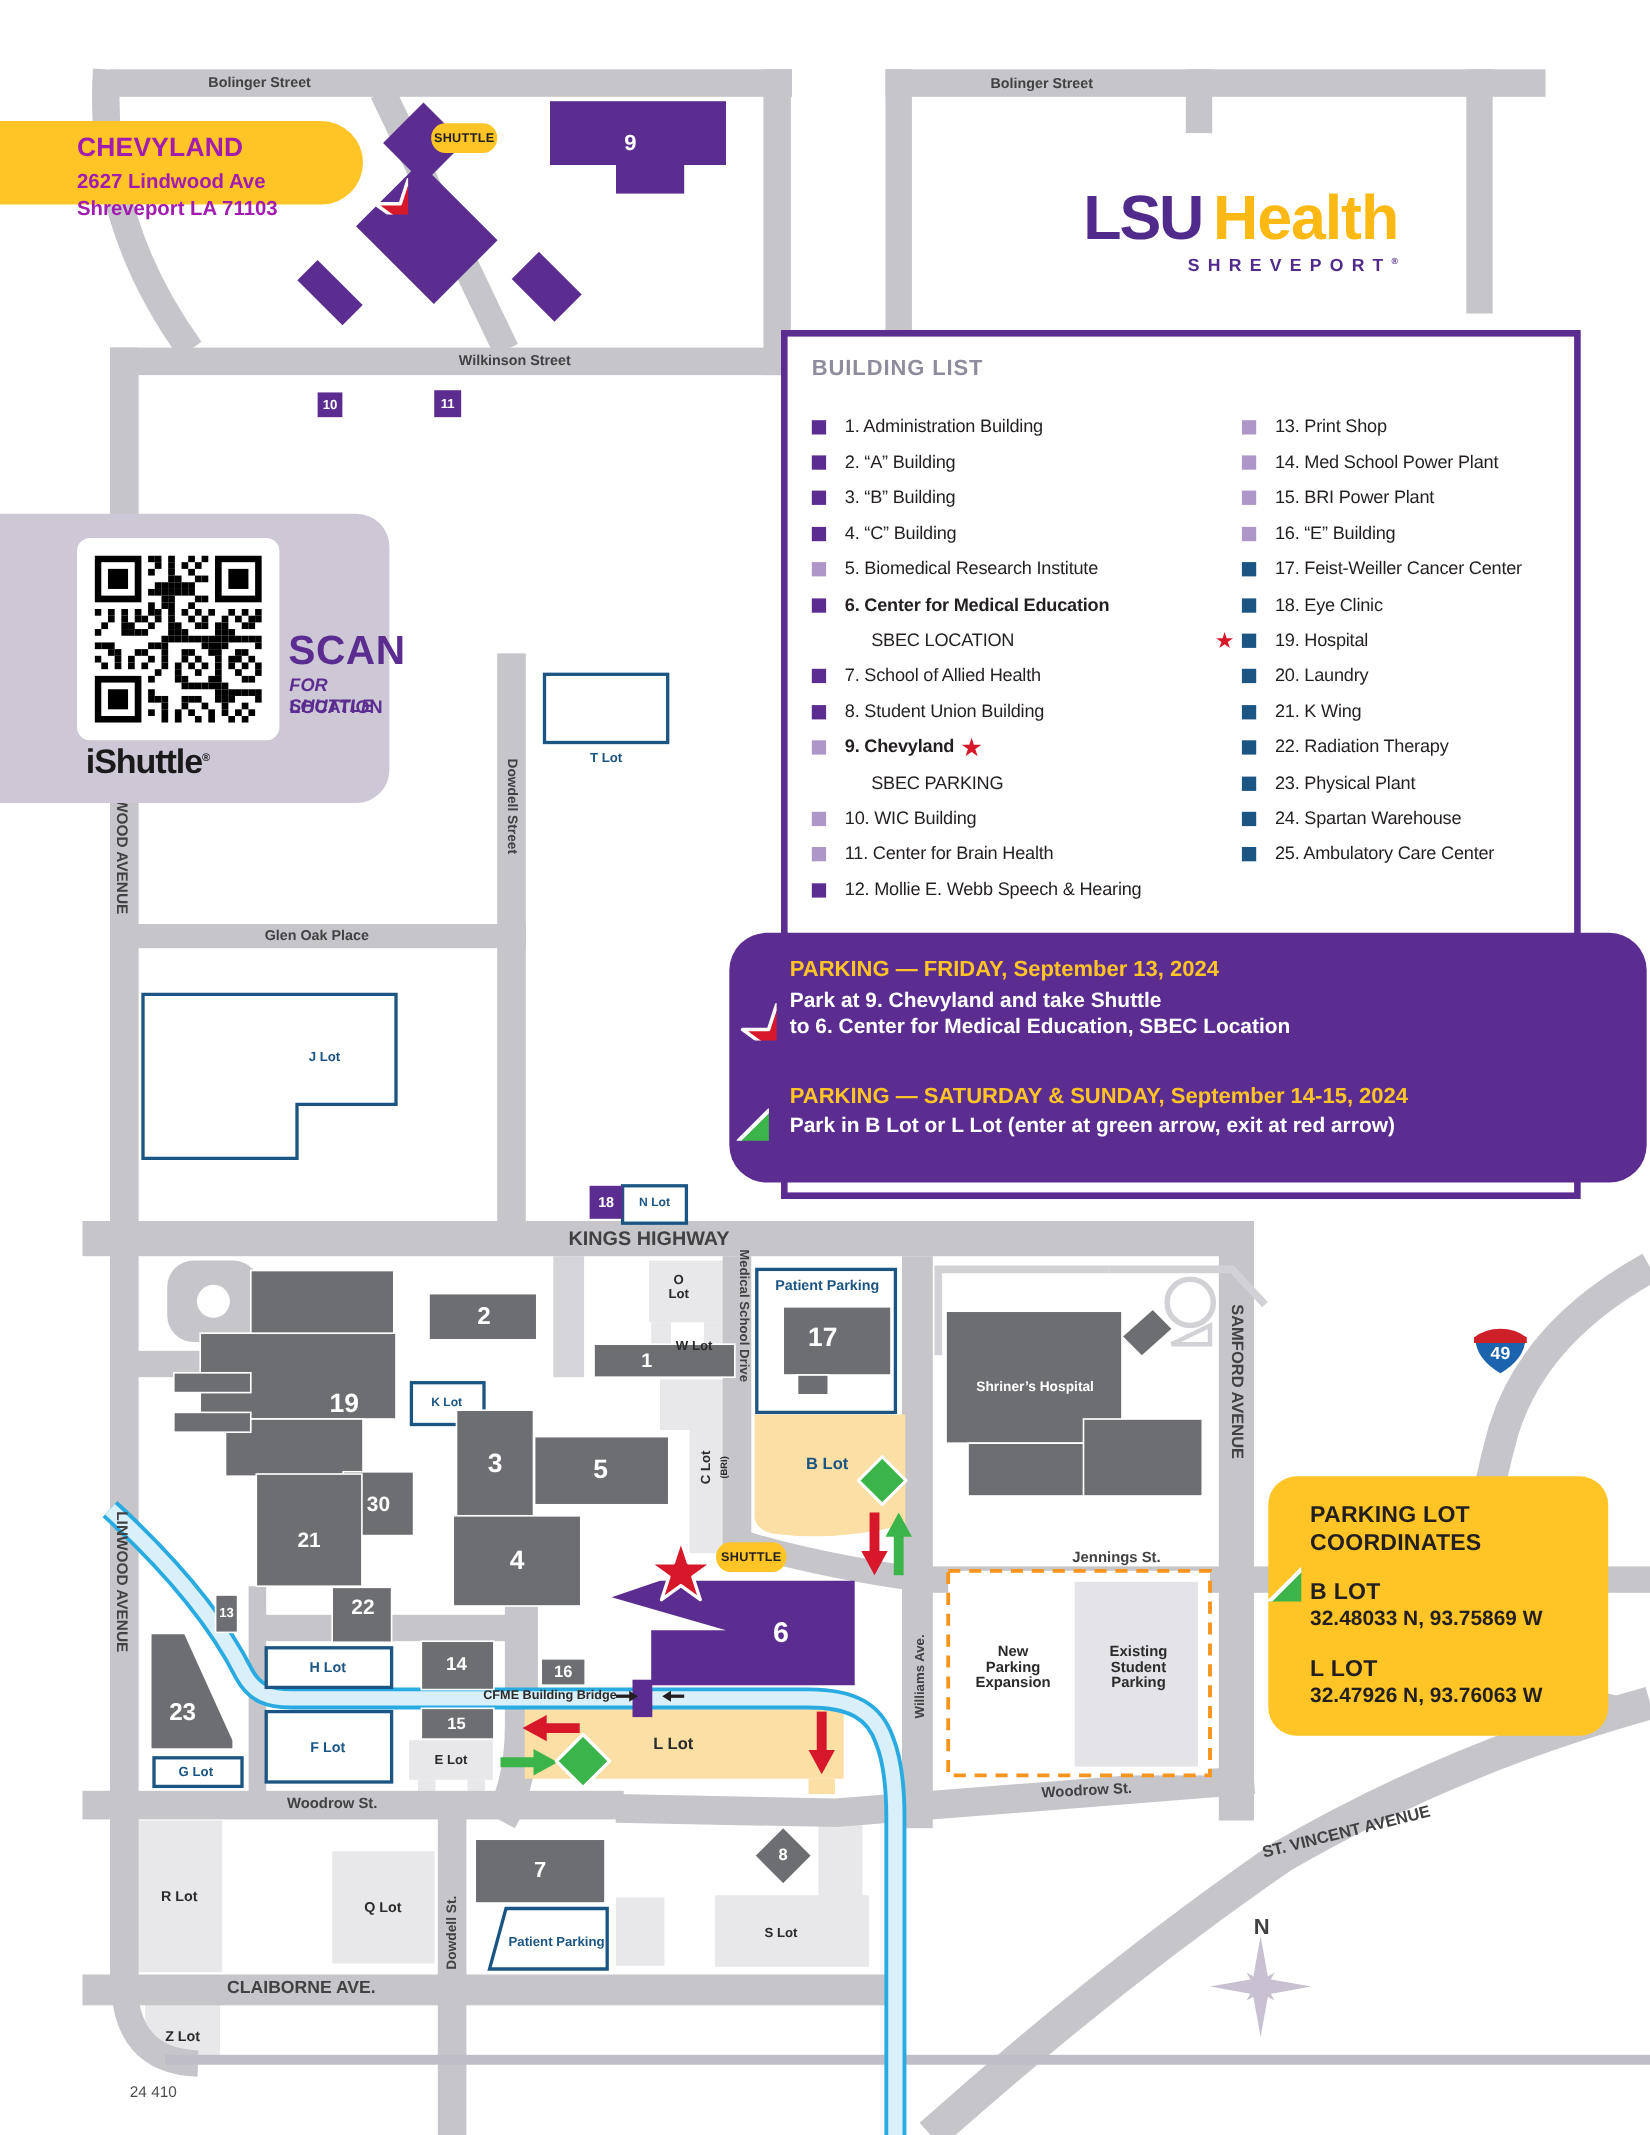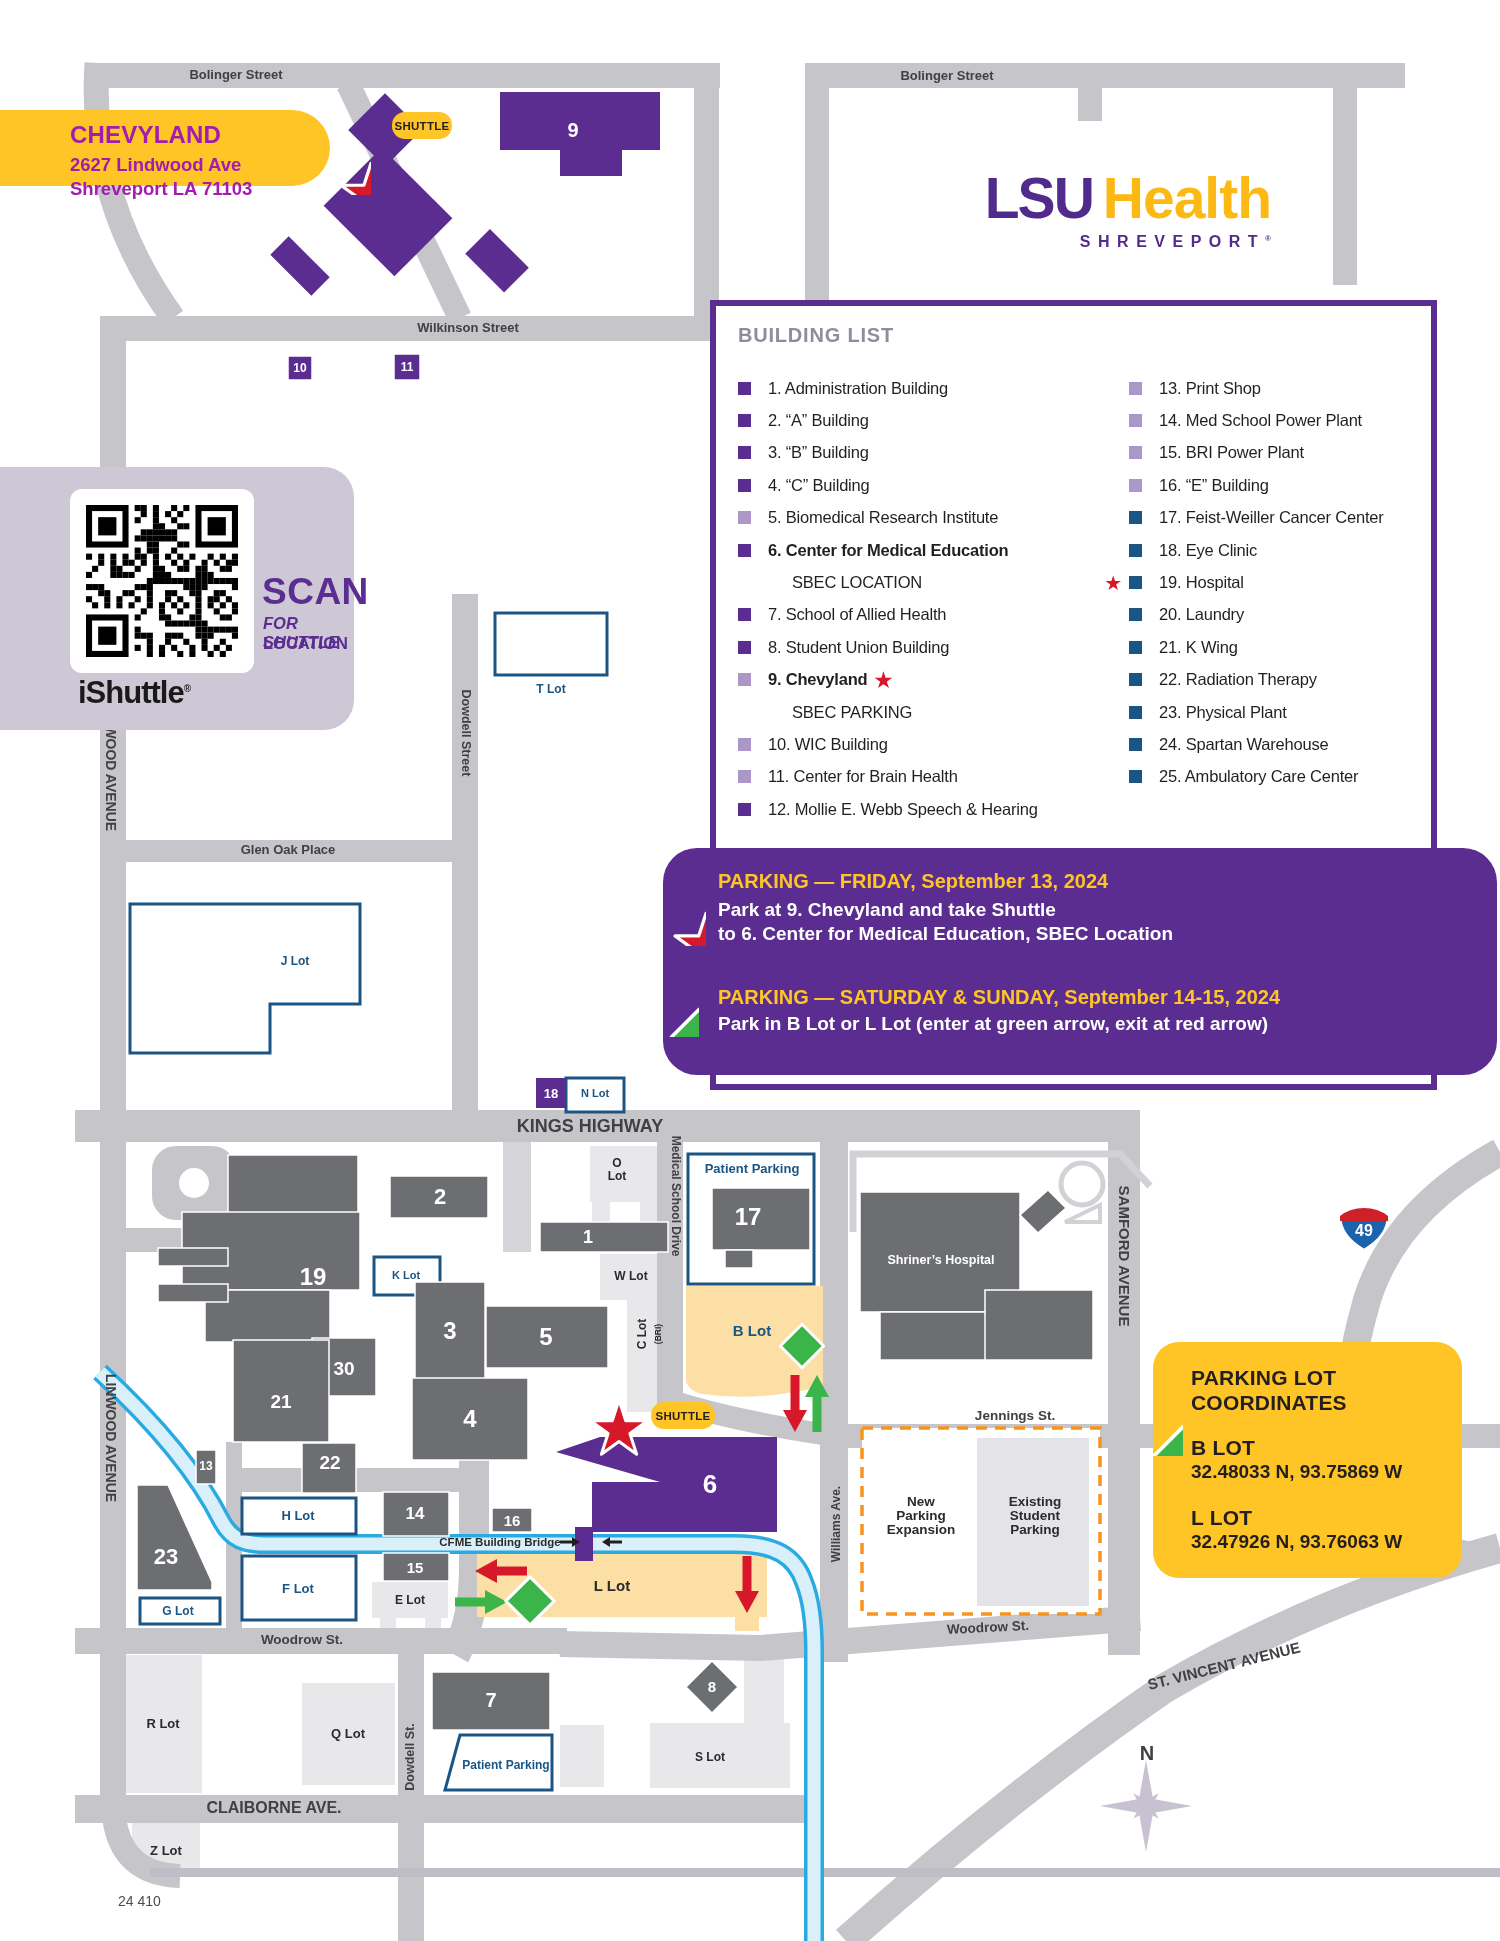--- a/index.html
+++ b/index.html
@@ -279,21 +279,21 @@
       <div class="mlabel lbl-navy" style="left: 595px; top: 1094px; font-size: 11px; transform: translate(-50%, -50%) rotate(0deg);">N Lot</div>
       <div class="mlabel lbl-navy" style="left: 406px; top: 1276px; font-size: 11px; transform: translate(-50%, -50%) rotate(0deg);">K Lot</div>
       <div class="mlabel lbl-navy" style="left: 298px; top: 1516px; font-size: 13px; transform: translate(-50%, -50%) rotate(0deg);">H Lot</div>
       <div class="mlabel lbl-navy" style="left: 298px; top: 1589px; font-size: 13px; transform: translate(-50%, -50%) rotate(0deg);">F Lot</div>
       <div class="mlabel lbl-navy" style="left: 178px; top: 1611px; font-size: 12px; transform: translate(-50%, -50%) rotate(0deg);">G Lot</div>
       <div class="mlabel lbl-navy" style="left: 752px; top: 1331px; font-size: 15px; transform: translate(-50%, -50%) rotate(0deg);">B Lot</div>
       <div class="mlabel lbl-navy" style="left: 752px; top: 1169px; font-size: 13px; transform: translate(-50%, -50%) rotate(0deg);">Patient Parking</div>
       <div class="mlabel lbl-navy" style="left: 506px; top: 1765px; font-size: 12px; transform: translate(-50%, -50%) rotate(0deg);">Patient Parking</div>
       <div class="mlabel lbl-blk" style="left: 617px; top: 1170px; font-size: 12px; transform: translate(-50%, -50%) rotate(0deg);">O
 Lot</div>
-      <div class="mlabel lbl-blk" style="left: 631px; top: 1276px; font-size: 12px; transform: translate(-50%, -50%) rotate(0deg);">W Lot</div>
+      <div class="mlabel lbl-blk" style="left: 631px; top: 1224px; font-size: 12px; transform: translate(-50%, -50%) rotate(0deg);">W Lot</div>
       <div class="mlabel lbl-blk" style="left: 642px; top: 1334px; font-size: 12px; transform: translate(-50%, -50%) rotate(-90deg);">C Lot</div>
       <div class="mlabel lbl-blk" style="left: 658px; top: 1334px; font-size: 8.5px; transform: translate(-50%, -50%) rotate(-90deg);">(BRI)</div>
       <div class="mlabel lbl-blk" style="left: 612px; top: 1586px; font-size: 15px; transform: translate(-50%, -50%) rotate(0deg);">L Lot</div>
       <div class="mlabel lbl-blk" style="left: 410px; top: 1600px; font-size: 12px; transform: translate(-50%, -50%) rotate(0deg);">E Lot</div>
       <div class="mlabel lbl-blk" style="left: 163px; top: 1724px; font-size: 13px; transform: translate(-50%, -50%) rotate(0deg);">R Lot</div>
       <div class="mlabel lbl-blk" style="left: 348px; top: 1734px; font-size: 13px; transform: translate(-50%, -50%) rotate(0deg);">Q Lot</div>
       <div class="mlabel lbl-blk" style="left: 710px; top: 1757px; font-size: 12px; transform: translate(-50%, -50%) rotate(0deg);">S Lot</div>
       <div class="mlabel lbl-blk" style="left: 166px; top: 1851px; font-size: 13px; transform: translate(-50%, -50%) rotate(0deg);">Z Lot</div>
       <div class="mlabel lbl-blk" style="left: 500px; top: 1542px; font-size: 11.5px; transform: translate(-50%, -50%) rotate(0deg);">CFME Building Bridge</div>
       <div class="mlabel lbl-blk" style="left: 921px; top: 1516px; font-size: 13.5px; transform: translate(-50%, -50%) rotate(0deg);">New

